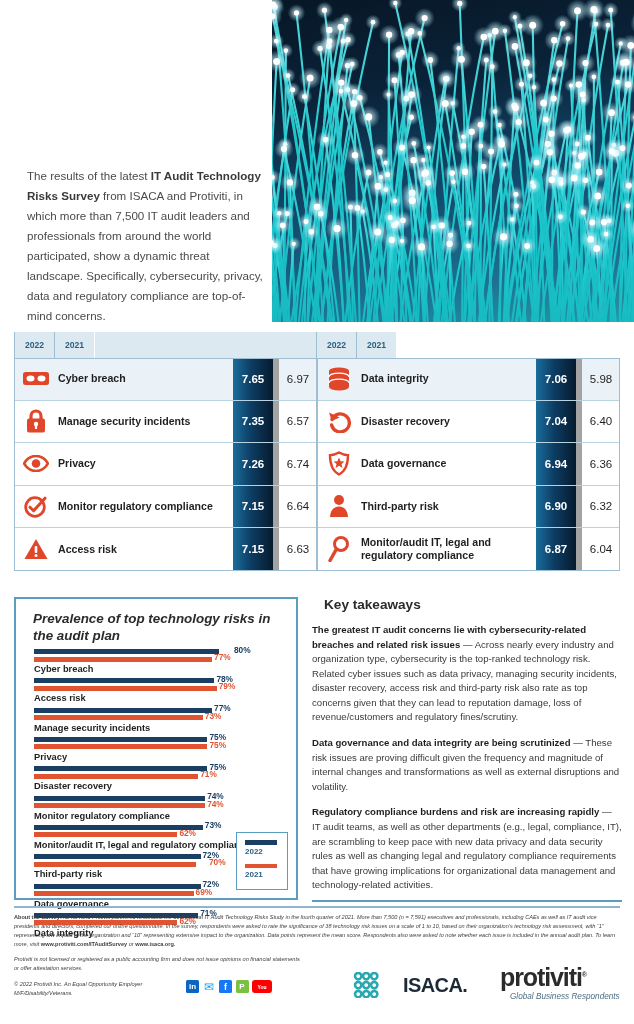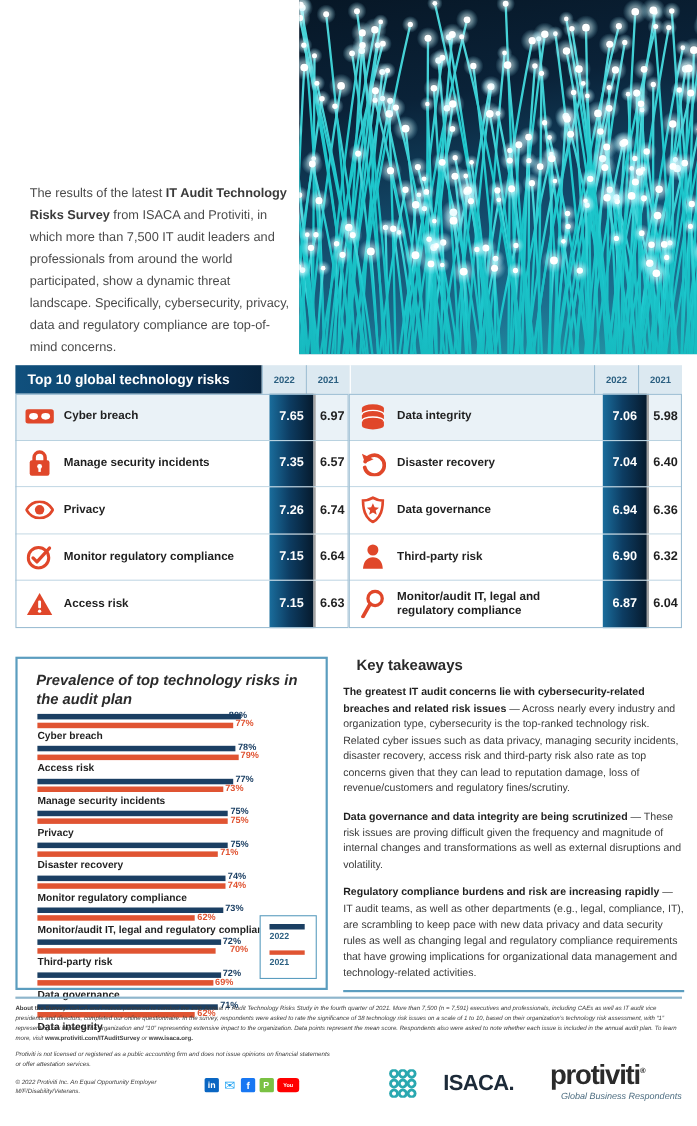--- a/index.html
+++ b/index.html
@@ -72,23 +72,23 @@
     flex: 1; display: flex; align-items: center;
     font-size: 10.6px; font-weight: bold; color: #1f1f1f; line-height: 1.25;
     padding-right: 6px;
   }
   .tcell-2022 {
     width: 40px; display: flex; align-items: center; justify-content: center;
     font-size: 11.5px; font-weight: bold; color: #ffffff;
     background: linear-gradient(90deg, #1a6d9c 0%, #0d3d63 45%, #061a2d 100%);
   }
   .tcell-2021 {
-    width: 32px; display: flex; align-items: center; justify-content: center;
-    font-size: 11.5px; font-weight: bold; color: #1f1f1f;
-    border-left: 2px solid #a3a3a3;
+    width: 44px; display: flex; align-items: center; justify-content: center;
+    font-size: 11.5px; font-weight: normal; color: #1f1f1f;
+    border-left: 6px solid #a3a3a3;
   }
   .tcol .tbl-border { position: absolute; inset: 0; border: 1px solid #9dbed3; pointer-events: none; }
 
   
   .chart-panel {
     position: absolute; left: 14px; top: 597px; width: 284px; height: 303px;
     border: 2px solid #5b9dbf; background: #ffffff;
   }
   .chart-title {
     position: absolute; left: 17px; top: 12px; width: 250px;
@@ -871,21 +871,20 @@
           <circle cx="76.1" cy="39.7" r="2.6" fill="#ffffff"></circle>
         </g>
     </svg>
   </div>
 
 
   <p class="intro"><span>The results of the latest </span><b>IT Audit Technology Risks Survey</b><span> from ISACA and Protiviti, in which more than 7,500 IT audit leaders and professionals from around the world participated, show a dynamic threat landscape. Specifically, cybersecurity, privacy, data and regulatory compliance are top-of-mind concerns.</span></p>
 
   <div class="table-wrap">
     <div class="thead">
-      <div class="thead-title">Top 10 global technology risks</div>
       <div class="thead-yr">2022</div>
       <div class="thead-yr">2021</div>
       <div class="thead-blank"></div>
       <div class="thead-yr">2022</div>
       <div class="thead-yr">2021</div>
     </div>
     <div class="tbody">
       <div class="tcol" id="left-col">
           <div class="tbl-border"></div>
           <div class="trow alt">
@@ -1013,21 +1012,21 @@
         </div>
     </div>
   </div>
 
   <div class="chart-panel">
     <div class="chart-title">Prevalence of top technology risks in the audit plan</div>
     <div class="bars" id="bars">
         <div class="bargroup">
           <div class="barline">
             <div class="bar y22" style="width:185px"></div>
-            <div class="bval y22" style="left:174px">80%</div>
+            <div class="bval y22" style="left:200px">80%</div>
           </div>
           <div class="barline">
             <div class="bar y21" style="width:178.0625px"></div>
             <div class="bval y21" style="left:180.0625px">77%</div>
           </div>
           <div class="blabel">Cyber breach</div>
         </div>
         <div class="bargroup">
           <div class="barline">
             <div class="bar y22" style="width:180.375px"></div>

